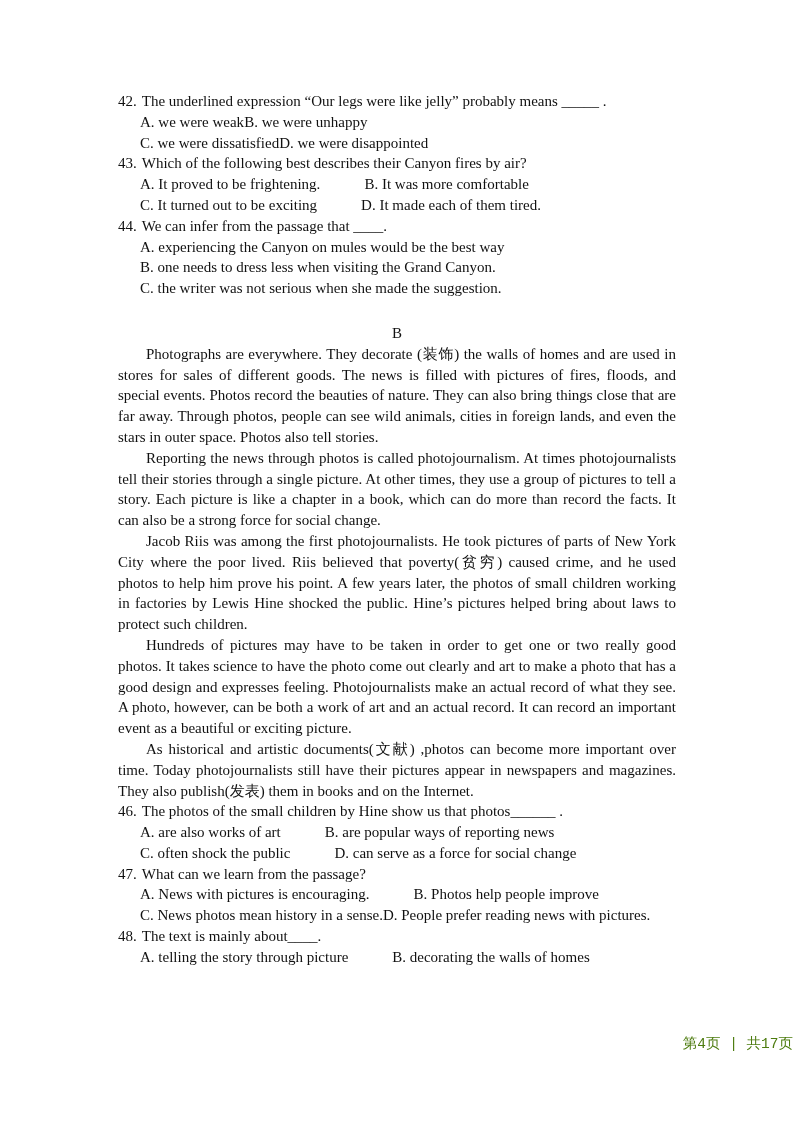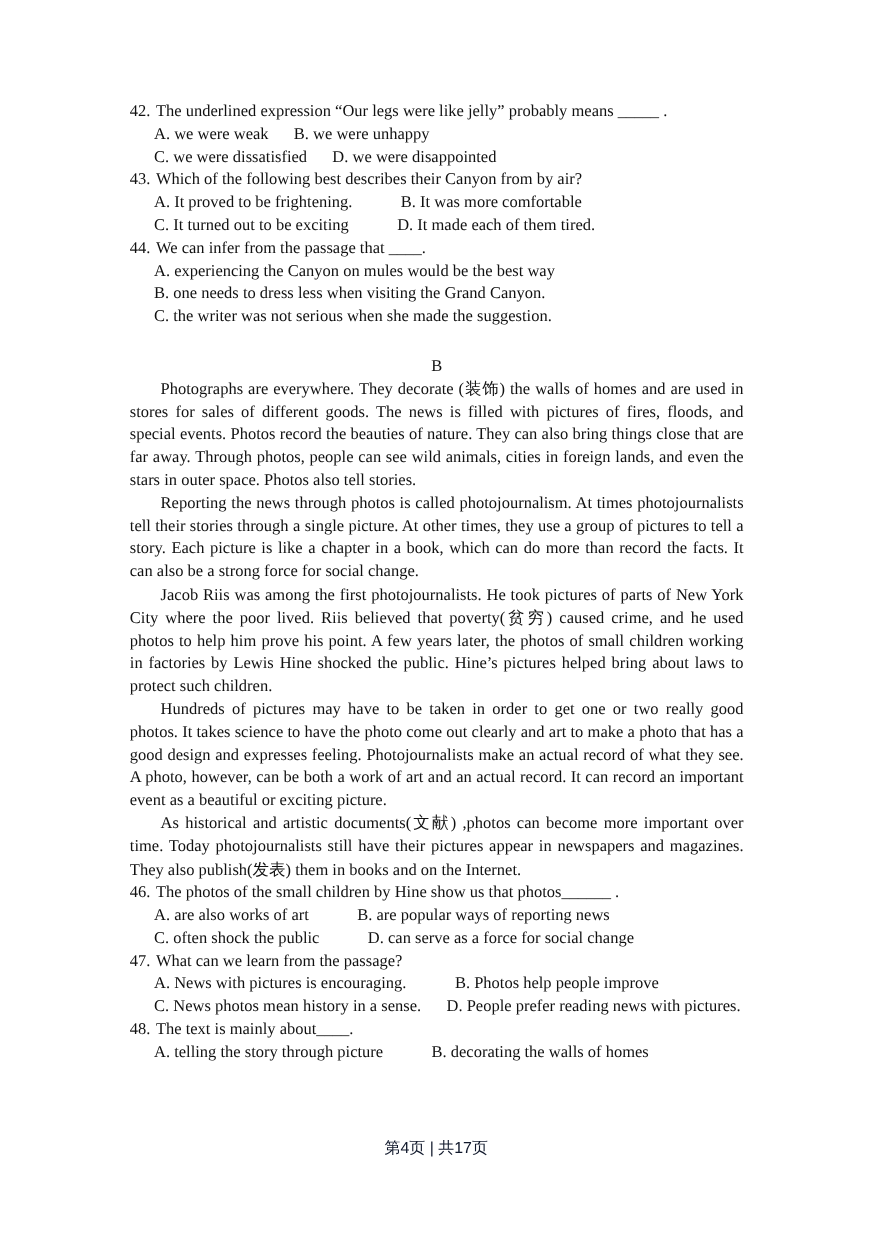--- a/index.html
+++ b/index.html
@@ -16,31 +16,31 @@
   .content {
     position:absolute;
     left:118px; top:91px;
     width:558px;
     font-size:15px;
     line-height:20.8px;
   }
   .stem { display:flex; gap:5px; white-space:nowrap; }
   .qnum { flex:0 0 auto;font-family:Liberation Serif, serif; }
   .opts { padding-left:22px; display:flex; flex-wrap:nowrap; white-space:nowrap; }
-  .g14 { column-gap:23px; }
+  .g14 { column-gap:0; }
   .g28 { column-gap:44px; }
   .section-b { text-align:center; margin-top:24px; }
   .para { text-align:justify; text-indent:28px; }
   .footer {
     position:absolute;
     left:0; right:0; top:1034px;
-    text-align:center;
+    text-align:right;
     font-size:14.5px;
-    font-family:Liberation Sans, sans-serif;
-    color:#0f172a;
+    font-family:Liberation Mono, monospace;
+    color:#4d7c0f;
   }
 </style>
 </head>
 <body>
 
 <div class="page">
   <div class="content">
 
     <div class="q">
       <div class="stem">
@@ -53,21 +53,21 @@
       </div>
       <div class="opts g14">
         <span>C. we were dissatisfied</span>
         <span>D. we were disappointed</span>
       </div>
     </div>
 
     <div class="q">
       <div class="stem">
         <span class="qnum">43.</span>
-        <span>Which of the following best describes their Canyon from by air?</span>
+        <span>Which of the following best describes their Canyon fires by air?</span>
       </div>
       <div class="opts g28">
         <span>A. It proved to be frightening.</span>
         <span>B. It was more comfortable</span>
       </div>
       <div class="opts g28">
         <span>C. It turned out to be exciting</span>
         <span>D. It made each of them tired.</span>
       </div>
     </div>

